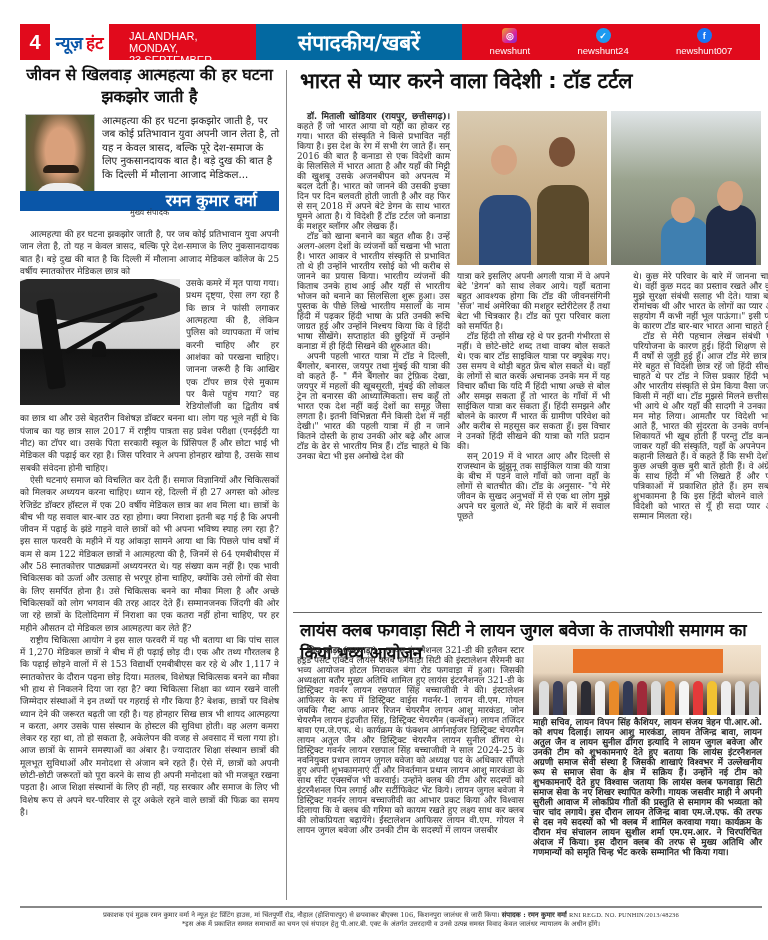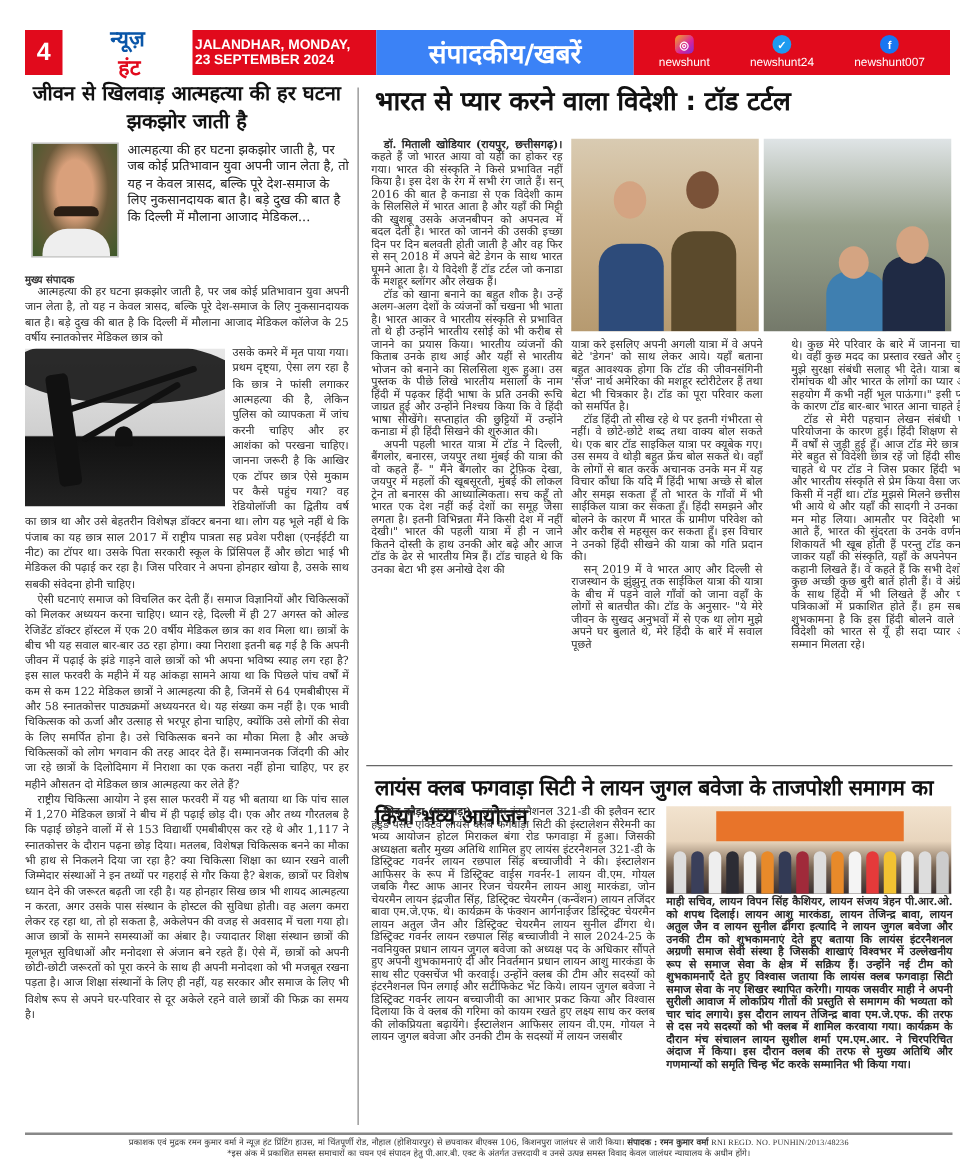--- a/index.html
+++ b/index.html
@@ -1,39 +1,39 @@
 <!DOCTYPE html>
 <html><head>
 <meta charset="utf-8">
 <style>
   * { box-sizing: border-box; margin: 0; padding: 0; }
   body { width: 768px; height: 940px; background: #fff; font-family: "DejaVu Serif", serif; color: #222; position: relative; overflow: hidden; }
   .mh-wrap { position: absolute; top: 24px; left: 20px; right: 8px; height: 36px; display: flex; }
   .page-no { width: 30px; background: #e10a1c; color: #fff; font-family: "Liberation Sans", sans-serif; font-weight: bold; font-size: 20px; display: flex; align-items: center; justify-content: center; }
-  .brand { width: 104px; color: #0a56a8; font-family: "DejaVu Sans", sans-serif; font-weight: bold; font-size: 17px; display: flex; align-items: center; justify-content: center; flex-direction: column; }
+  .brand { width: 59px; color: #0a56a8; font-family: "DejaVu Sans", sans-serif; font-weight: bold; font-size: 17px; display: flex; align-items: center; justify-content: center; }
   .brand .red { color: #e10a1c; margin-left: 3px; }
-  .dateline { width: 147px; background: #e10a1c; color: #fff; font-family: "Liberation Sans", sans-serif; font-weight: bold; font-size: 11px; line-height: 12px; padding: 6px 2px; }
-  .section { width: 206px; background: #3b82f6; color: #fff; font-family: "DejaVu Sans", sans-serif; font-weight: bold; font-size: 21px; display: flex; align-items: center; justify-content: center; }
+  .dateline { width: 147px; background: #e10a1c; color: #fff; font-family: "Liberation Sans", sans-serif; font-weight: normal; font-size: 11px; line-height: 12px; padding: 6px 20px; }
+  .section { width: 206px; background: #0369a1; color: #fff; font-family: "DejaVu Sans", sans-serif; font-weight: bold; font-size: 21px; display: flex; align-items: center; justify-content: center; }
   .social { flex: 1; background: #e10a1c; display: flex; justify-content: space-around; align-items: center; padding: 0 4px; }
   .soc { display: flex; flex-direction: column; align-items: center; color: #fff; font-family: "Liberation Sans", sans-serif; font-size: 9.5px; }
   .soc .ic { width: 15px; height: 15px; border-radius: 50%; display: flex; align-items: center; justify-content: center; font-size: 9px; font-weight: bold; color: #fff; margin-bottom: 2px; }
   .ic-ig { background: linear-gradient(135deg,#f5a623,#d6249f 60%,#7b2fd2); border-radius: 4px !important; }
   .ic-tw { background: #1d9bf0; }
   .ic-fb { background: #1877f2; }
 
   
   .left { position: absolute; top: 64px; left: 20px; width: 259px; }
   .left-head { font-family: "DejaVu Sans", sans-serif; font-weight: bold; font-size: 16px; line-height: 22px; text-align: center; color: #111; }
   .author-box { position: relative; margin-top: 6px; height: 112px; }
   .photo { position: absolute; left: 5px; top: 0; width: 70px; height: 92px; background: radial-gradient(ellipse at 50% 40%, #d9a07b 0 30%, #6b5a3a 55%, #3e5a2a 100%); border: 1px solid #bbb; }
   .photo .mus { position: absolute; left: 17px; top: 50px; width: 36px; height: 8px; background: #2a1e14; border-radius: 10px 10px 4px 4px; }
   .photo .shirt { position: absolute; bottom: 0; left: 8px; width: 54px; height: 22px; background: #eee; border-radius: 20px 20px 0 0; }
   .teaser { position: absolute; left: 82px; top: 0; width: 178px; font-size: 10.2px; line-height: 13.4px; color: #222; }
   .name-bar { position: absolute; left: 0; top: 77px; width: 259px; height: 20px; background: #0a56a8; color: #fff; font-family: "DejaVu Sans", sans-serif; font-size: 16px; font-weight: bold; text-align: right; padding-right: 22px; line-height: 20px; }
-  .designation { position: absolute; top: 103px; left: 0; width: 259px; text-align: left; font-size: 8px; color: #333; font-weight: bold; }
+  .designation { position: absolute; top: 92px; left: 0; width: 259px; text-align: center; font-size: 8px; color: #333; }
   .body-text { font-size: 8.8px; line-height: 12.3px; text-align: justify; color: #2b2b2b; }
   .body-text p { text-indent: 10px; }
   .left .body-text { margin-top: 2px; }
   .float-img { float: left; width: 160px; height: 126px; margin: 2px 6px 2px 0; background: linear-gradient(180deg, #e7e7e7 0%, #cfcfcf 55%, #111 56%, #222 100%); position: relative; overflow: hidden; }
   .tree-trunk { position: absolute; left: 22px; top: 20px; width: 18px; height: 90px; background: #111; transform: rotate(-8deg); border-radius: 4px; }
   .tree-crown { position: absolute; left: -10px; top: -6px; width: 180px; height: 50px; background: #151515; border-radius: 40% 60% 50% 60%; opacity: .9; }
   .branch { position: absolute; background: #111; height: 5px; border-radius: 3px; }
   .person { position: absolute; left: 72px; top: 62px; width: 14px; height: 16px; background: #111; border-radius: 7px 7px 2px 2px; }
 
   
@@ -90,20 +90,21 @@
 </div>
 
 <div class="left">
   <div class="left-head">जीवन से खिलवाड़ आत्महत्या की हर घटना झकझोर जाती है</div>
   <div class="author-box">
     <div class="photo">
       <div class="mus"></div>
       <div class="shirt"></div>
     </div>
     <div class="teaser">आत्महत्या की हर घटना झकझोर जाती है, पर जब कोई प्रतिभावान युवा अपनी जान लेता है, तो यह न केवल त्रासद, बल्कि पूरे देश-समाज के लिए नुकसानदायक बात है। बड़े दुख की बात है कि दिल्ली में मौलाना आजाद मेडिकल...</div>
+    <div class="name-bar">रमन कुमार वर्मा</div>
     <div class="designation">मुख्य संपादक</div>
   </div>
   <div class="body-text">
     <p>आत्महत्या की हर घटना झकझोर जाती है, पर जब कोई प्रतिभावान युवा अपनी जान लेता है, तो यह न केवल त्रासद, बल्कि पूरे देश-समाज के लिए नुकसानदायक बात है। बड़े दुख की बात है कि दिल्ली में मौलाना आजाद मेडिकल कॉलेज के 25 वर्षीय स्नातकोत्तर मेडिकल छात्र को</p>
     <div class="float-img">
       <div class="tree-crown"></div>
       <div class="branch" style="left:30px;top:30px;width:110px;transform:rotate(-18deg);"></div>
       <div class="branch" style="left:40px;top:48px;width:90px;transform:rotate(-30deg);"></div>
       <div class="tree-trunk"></div>
       <div class="person"></div>

